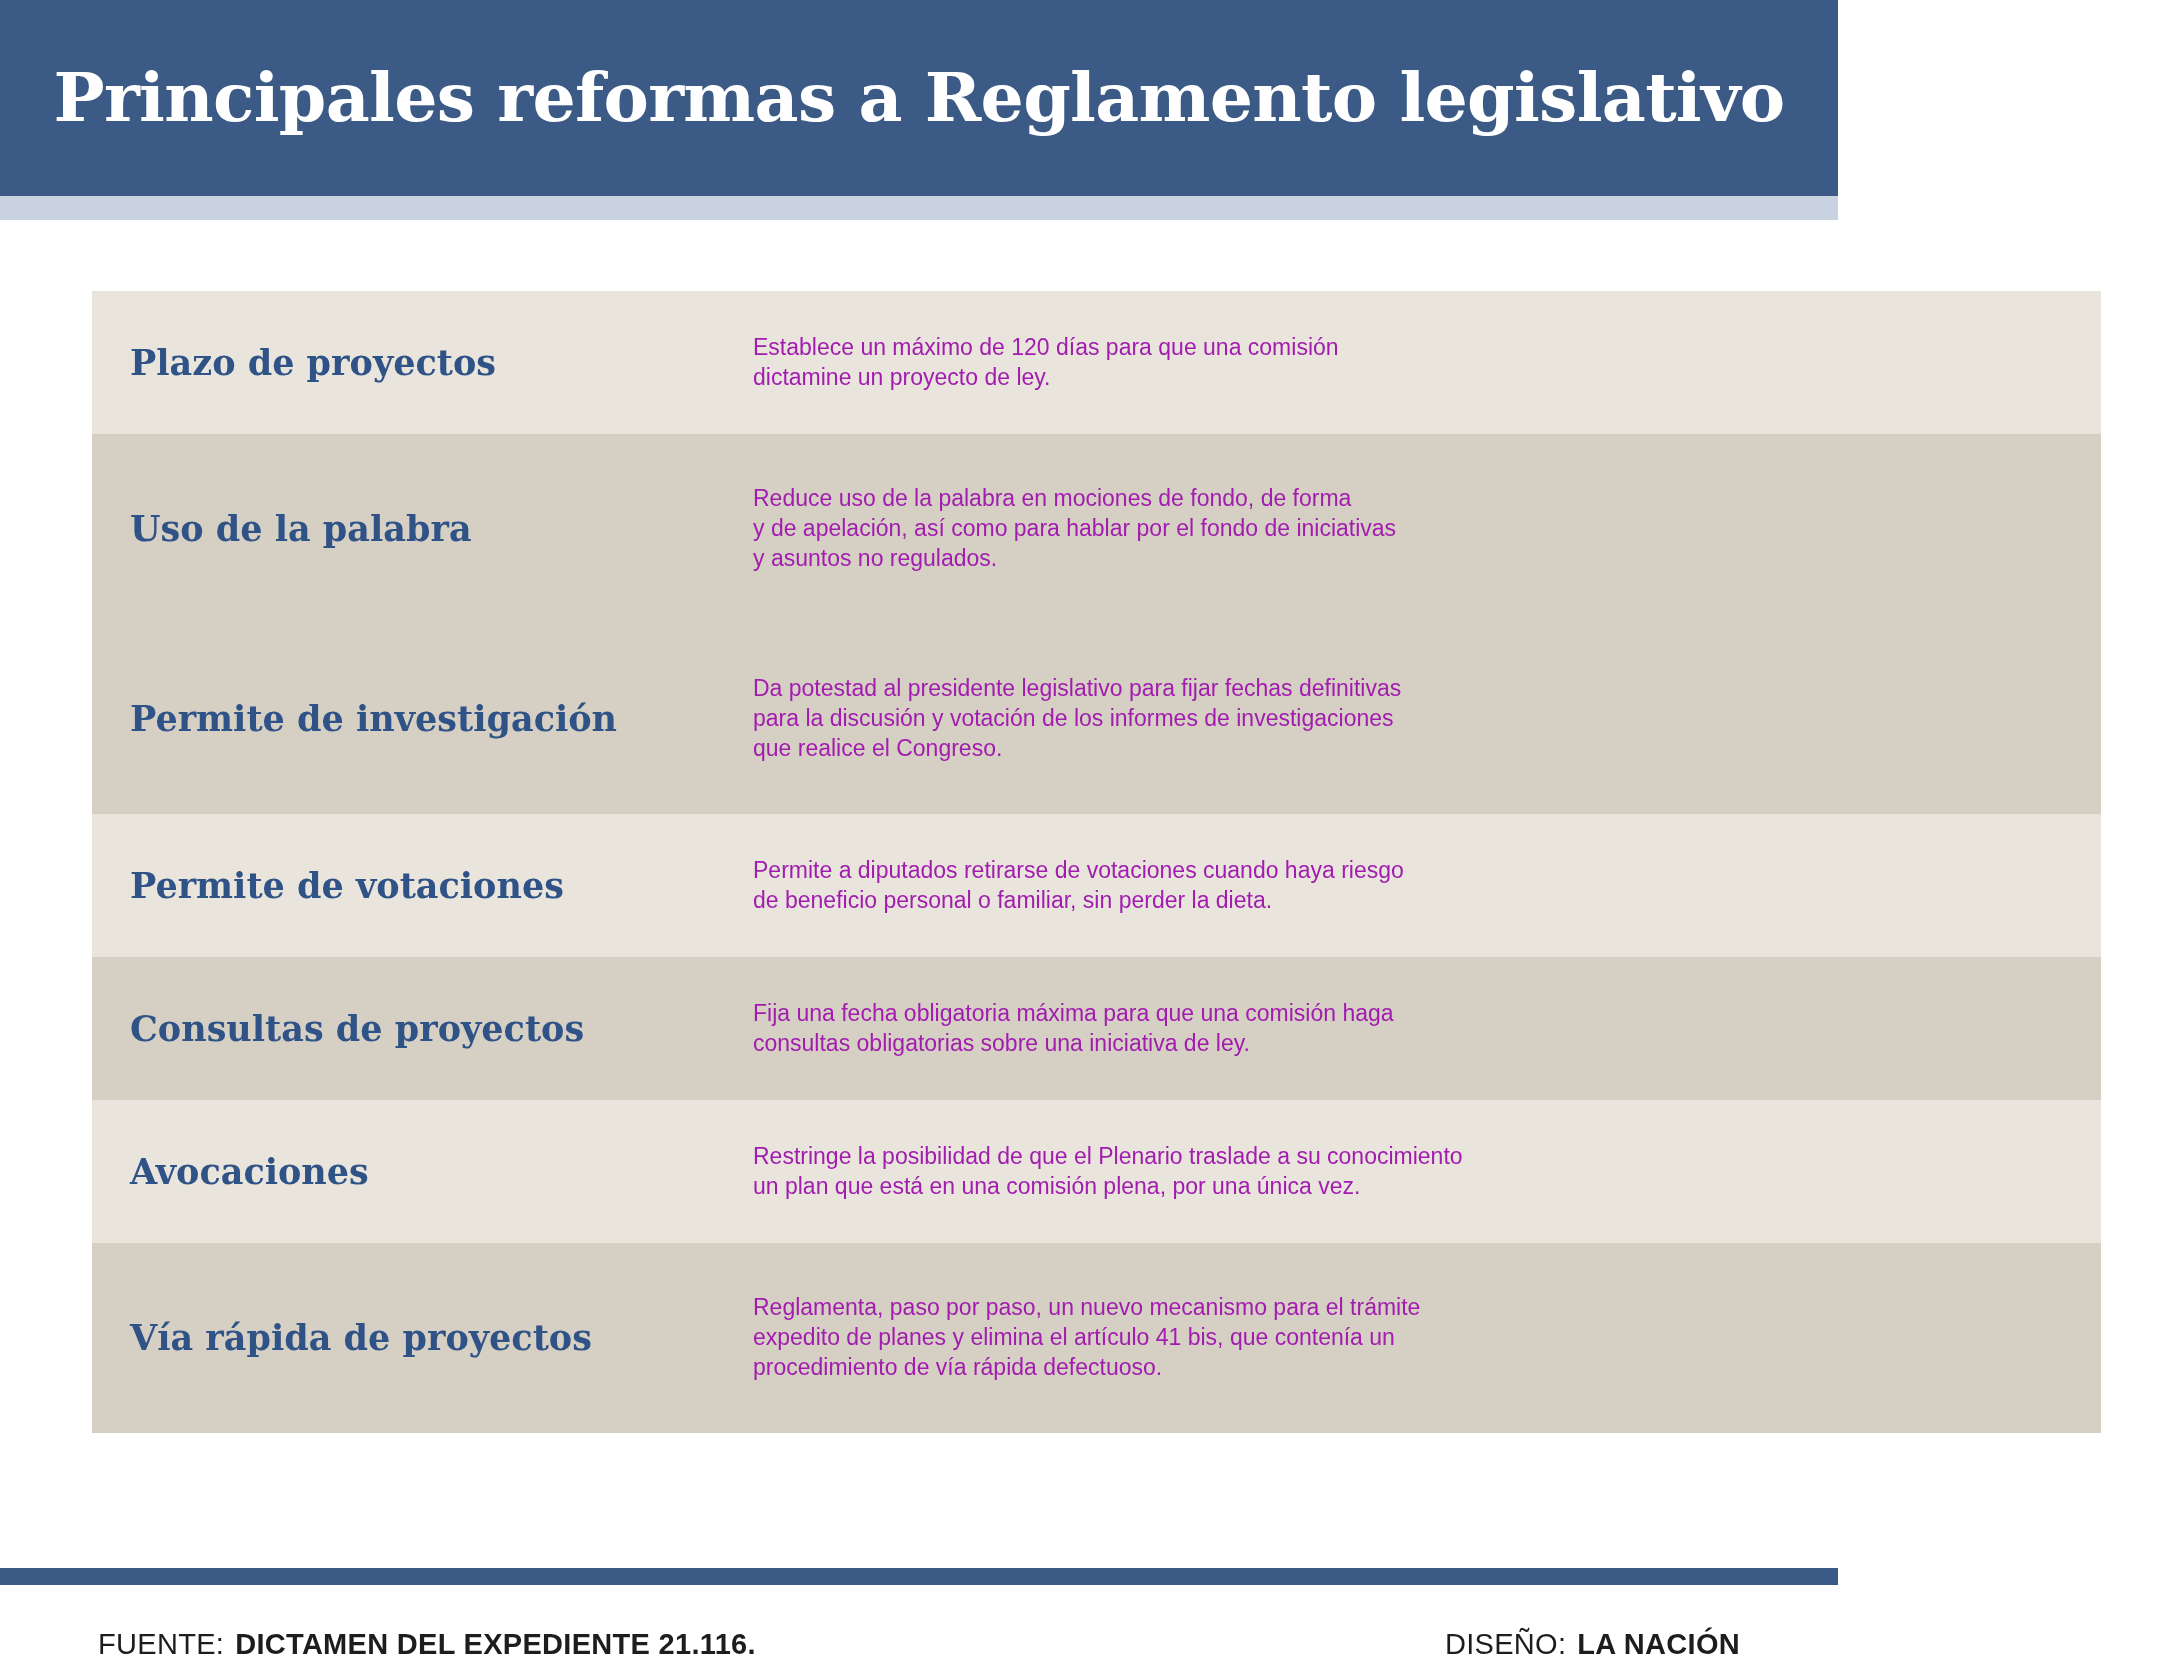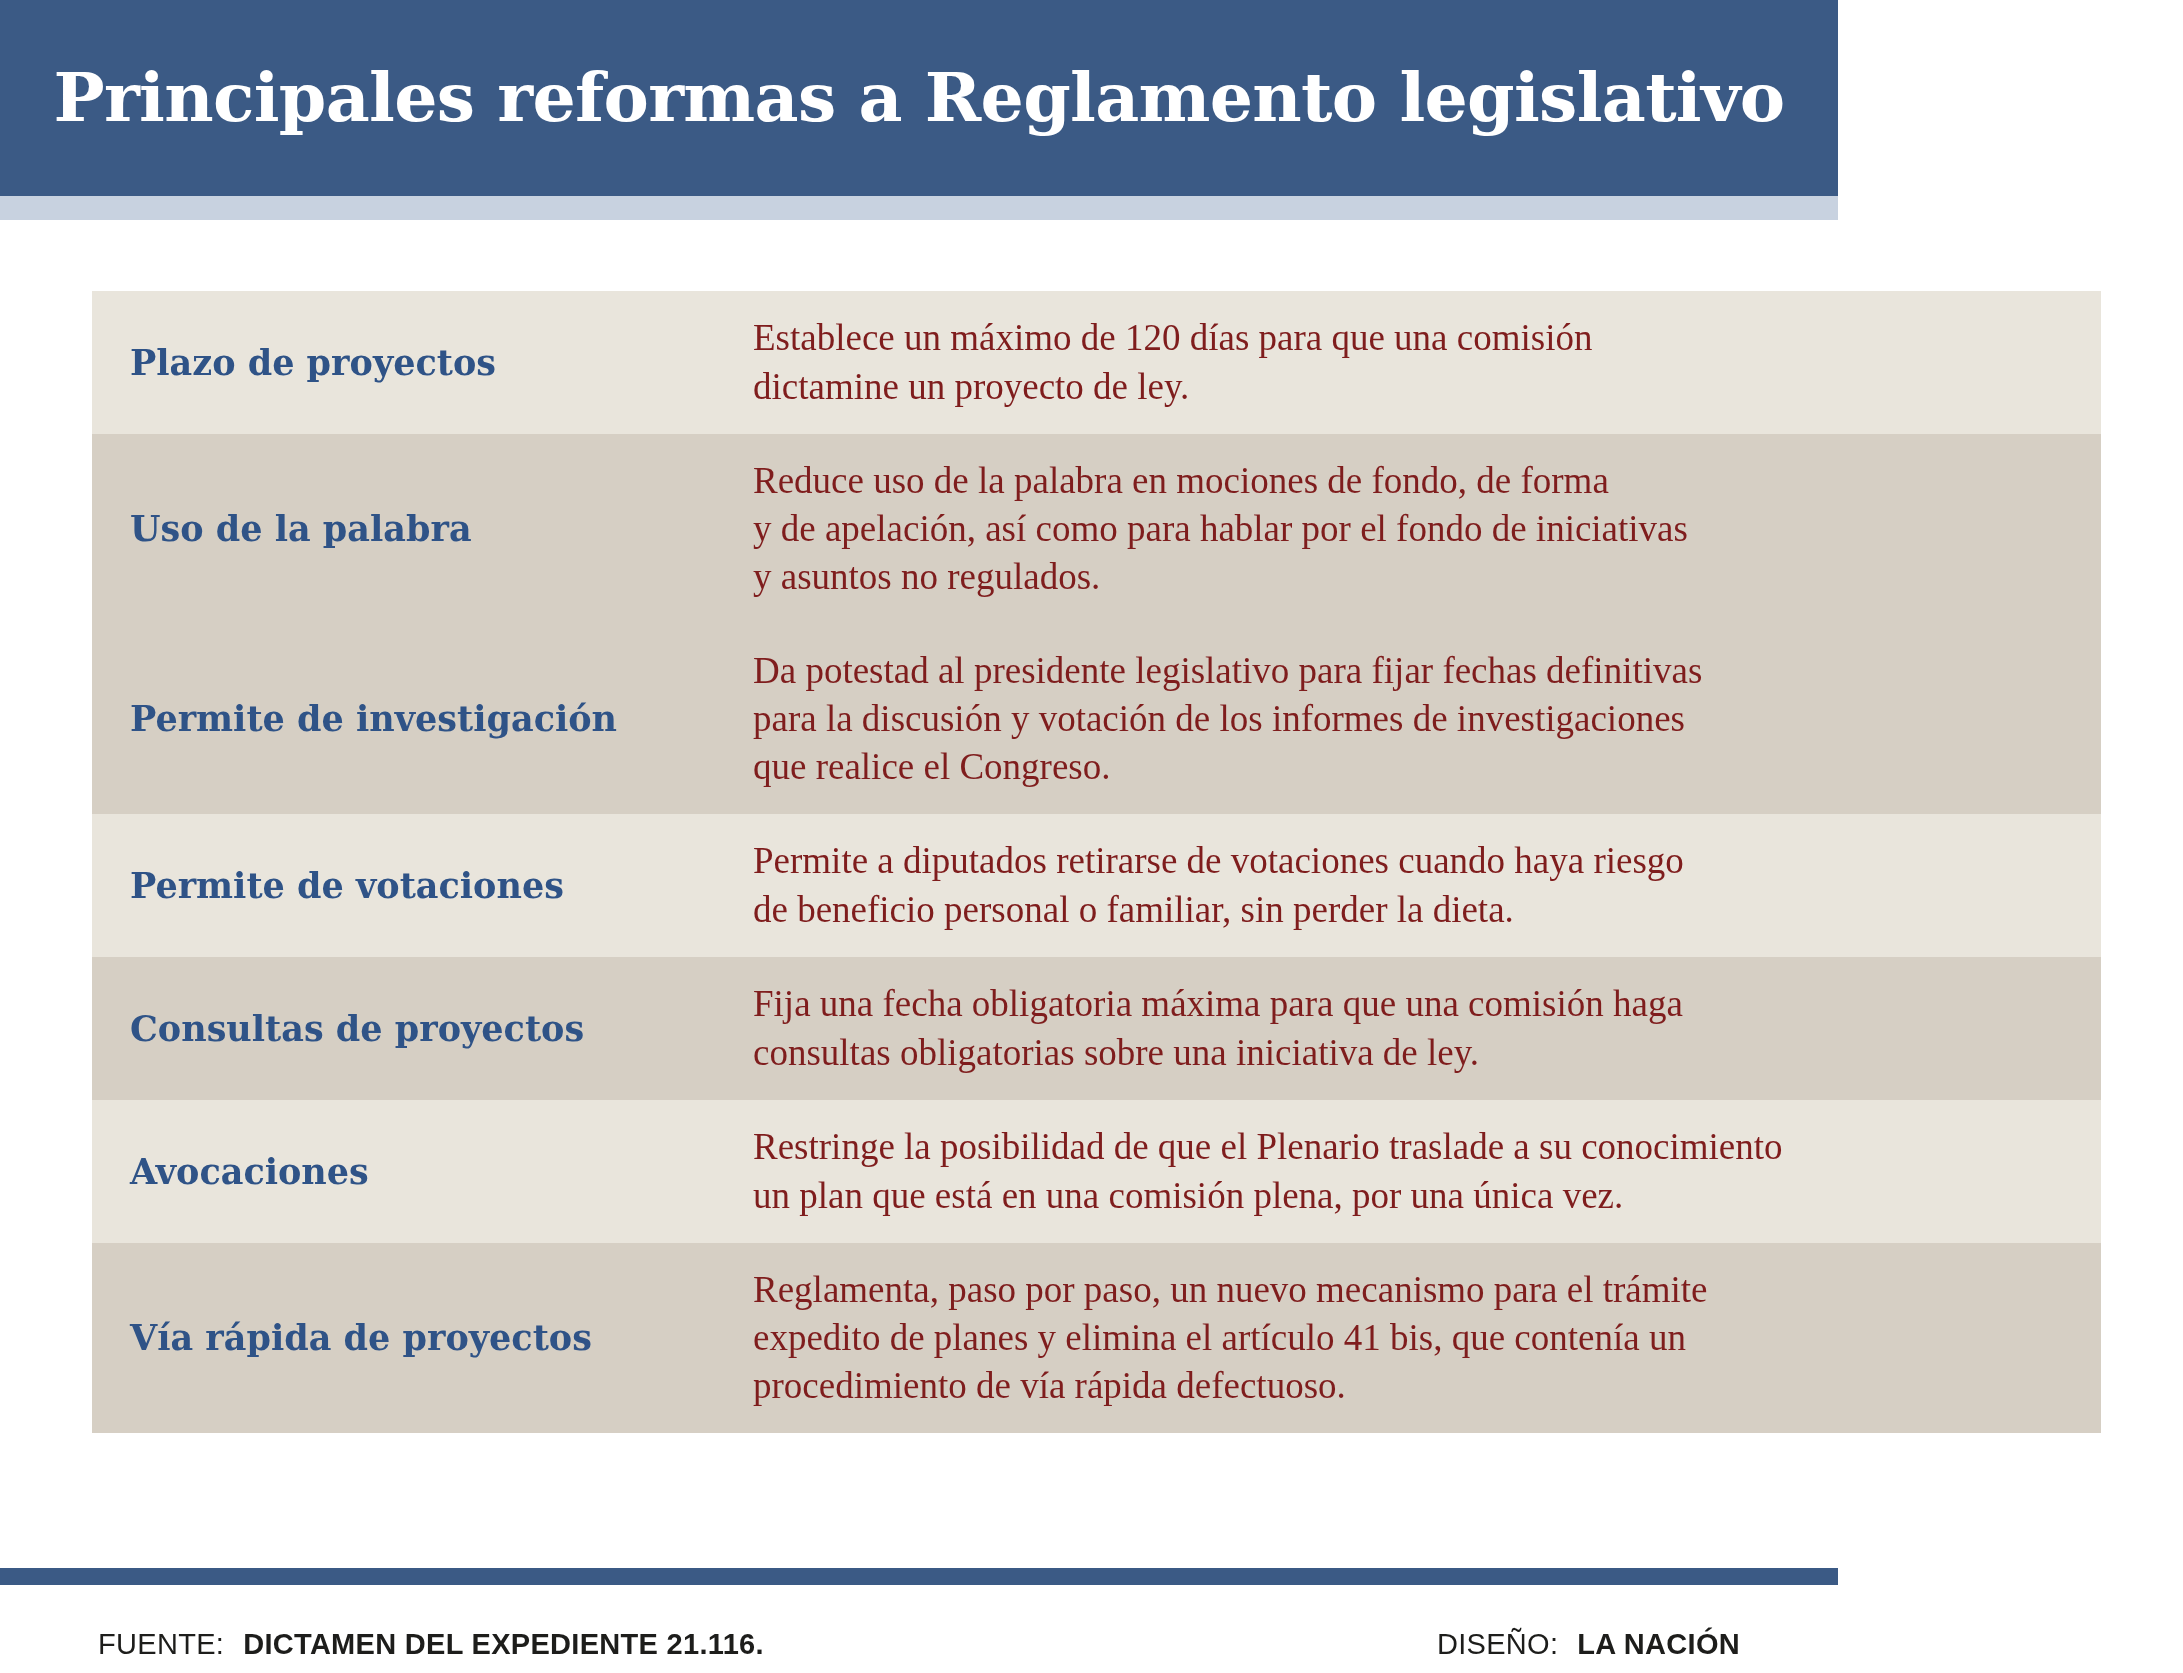--- a/index.html
+++ b/index.html
@@ -73,23 +73,23 @@
     color: #2f5387;
     font-family: "DejaVu Serif", serif;
     font-weight: bold;
     font-size: 35px;
     line-height: 1.18;
   }
   .row-desc {
     flex: 1 1 auto;
     box-sizing: border-box;
     padding-right: 26px;
-    color: #7f1d1d;
-    font-family: Liberation Serif, serif;
-    font-size: 37px;
+    color: #a21caf;
+    font-family: Liberation Sans, sans-serif;
+    font-size: 23px;
     line-height: 1.30;
     white-space: pre-line;
   }
 
   .h2 { height: 143px; }
   .h3 { height: 190px; }
   .h4 { height: 190px; }
 
   
   .footer-rule {
@@ -114,21 +114,21 @@
     font-family: "Liberation Sans", sans-serif;
     font-size: 29px;
     color: #1d1d1b;
     letter-spacing: 0.3px;
   }
   .footer .label { font-weight: normal; }
   .footer .value { font-weight: bold; }
   .footer-left, .footer-right {
     display: flex;
     align-items: flex-start;
-    gap: 19px;
+    gap: 11px;
     white-space: nowrap;
     margin-top: 23px;
   }
 </style>
 </head>
 <body>
 
 <div class="infographic">
 
   <div class="header-bar">

